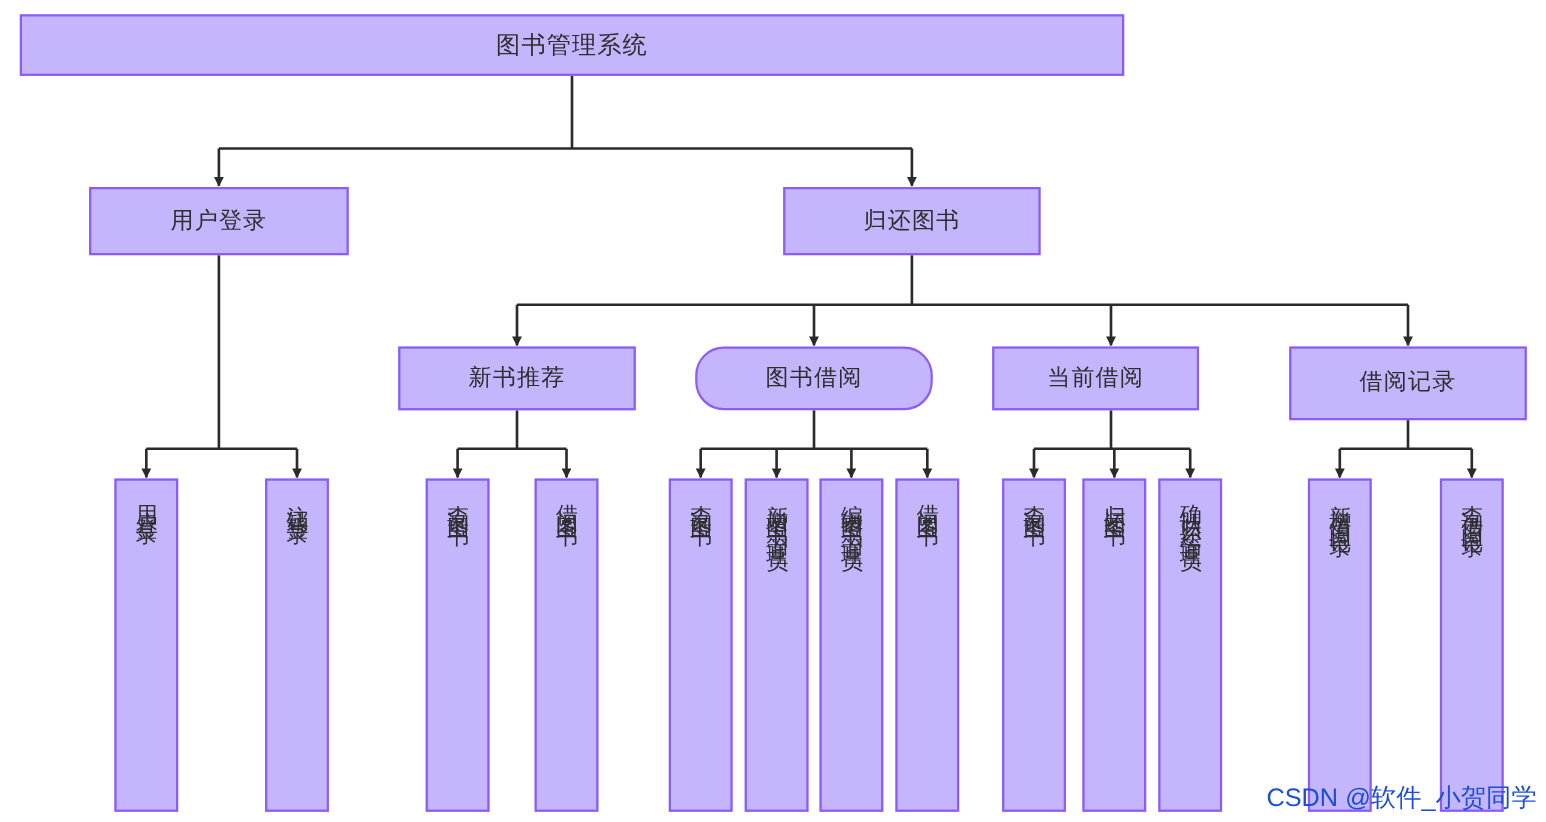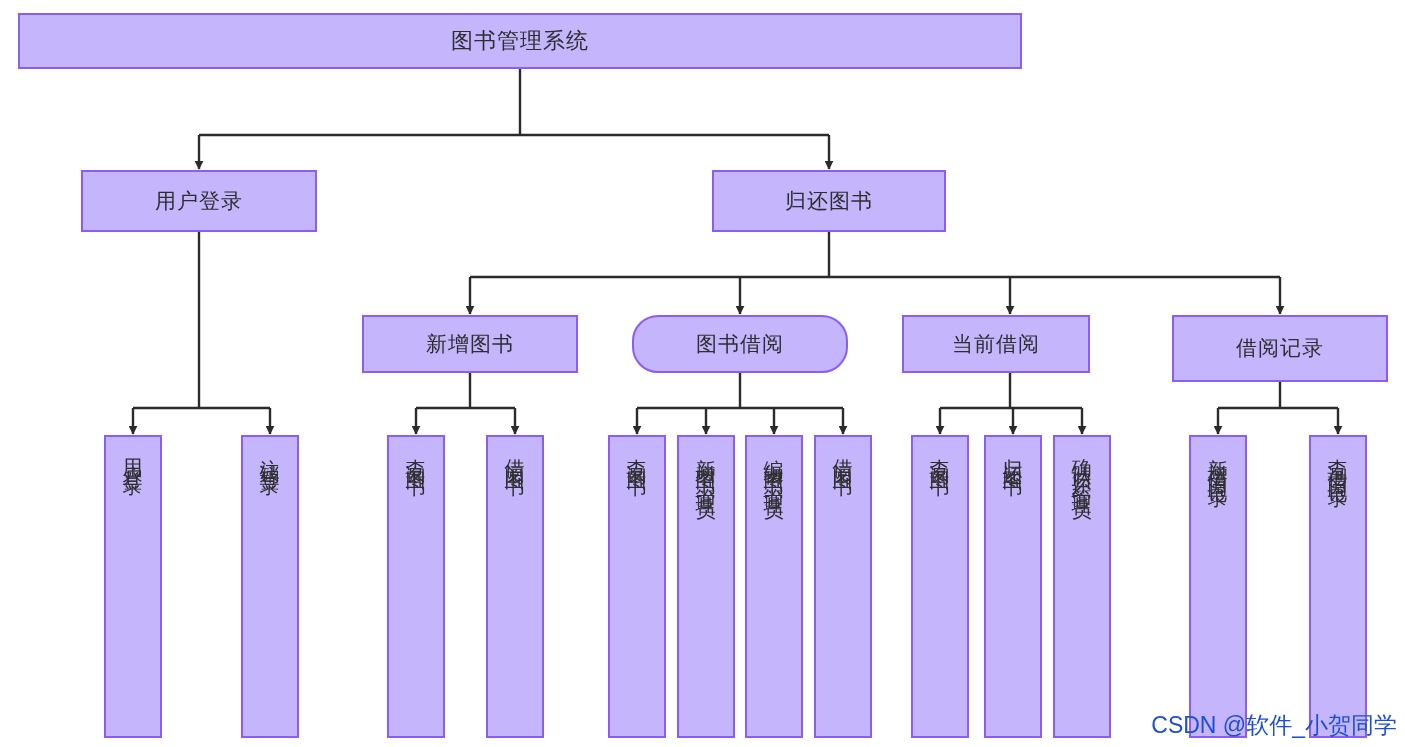--- a/index.html
+++ b/index.html
@@ -123,21 +123,21 @@
       <div class="node horiz root" style="left: 18px; top: 13px; width: 1004px; height: 56px;">
         <span class="node-label">图书管理系统</span>
       </div>
       <div class="node horiz" style="left: 81px; top: 170px; width: 236px; height: 62px;">
         <span class="node-label">用户登录</span>
       </div>
       <div class="node horiz" style="left: 712px; top: 170px; width: 234px; height: 62px;">
         <span class="node-label">归还图书</span>
       </div>
       <div class="node horiz" style="left: 362px; top: 315px; width: 216px; height: 58px;">
-        <span class="node-label">新增图书</span>
+        <span class="node-label">新书推荐</span>
       </div>
       <div class="node horiz" style="left: 632px; top: 315px; width: 216px; height: 58px; border-radius: 26px;">
         <span class="node-label">图书借阅</span>
       </div>
       <div class="node horiz" style="left: 902px; top: 315px; width: 188px; height: 58px;">
         <span class="node-label">当前借阅</span>
       </div>
       <div class="node horiz" style="left: 1172px; top: 315px; width: 216px; height: 67px;">
         <span class="node-label">借阅记录</span>
       </div>

